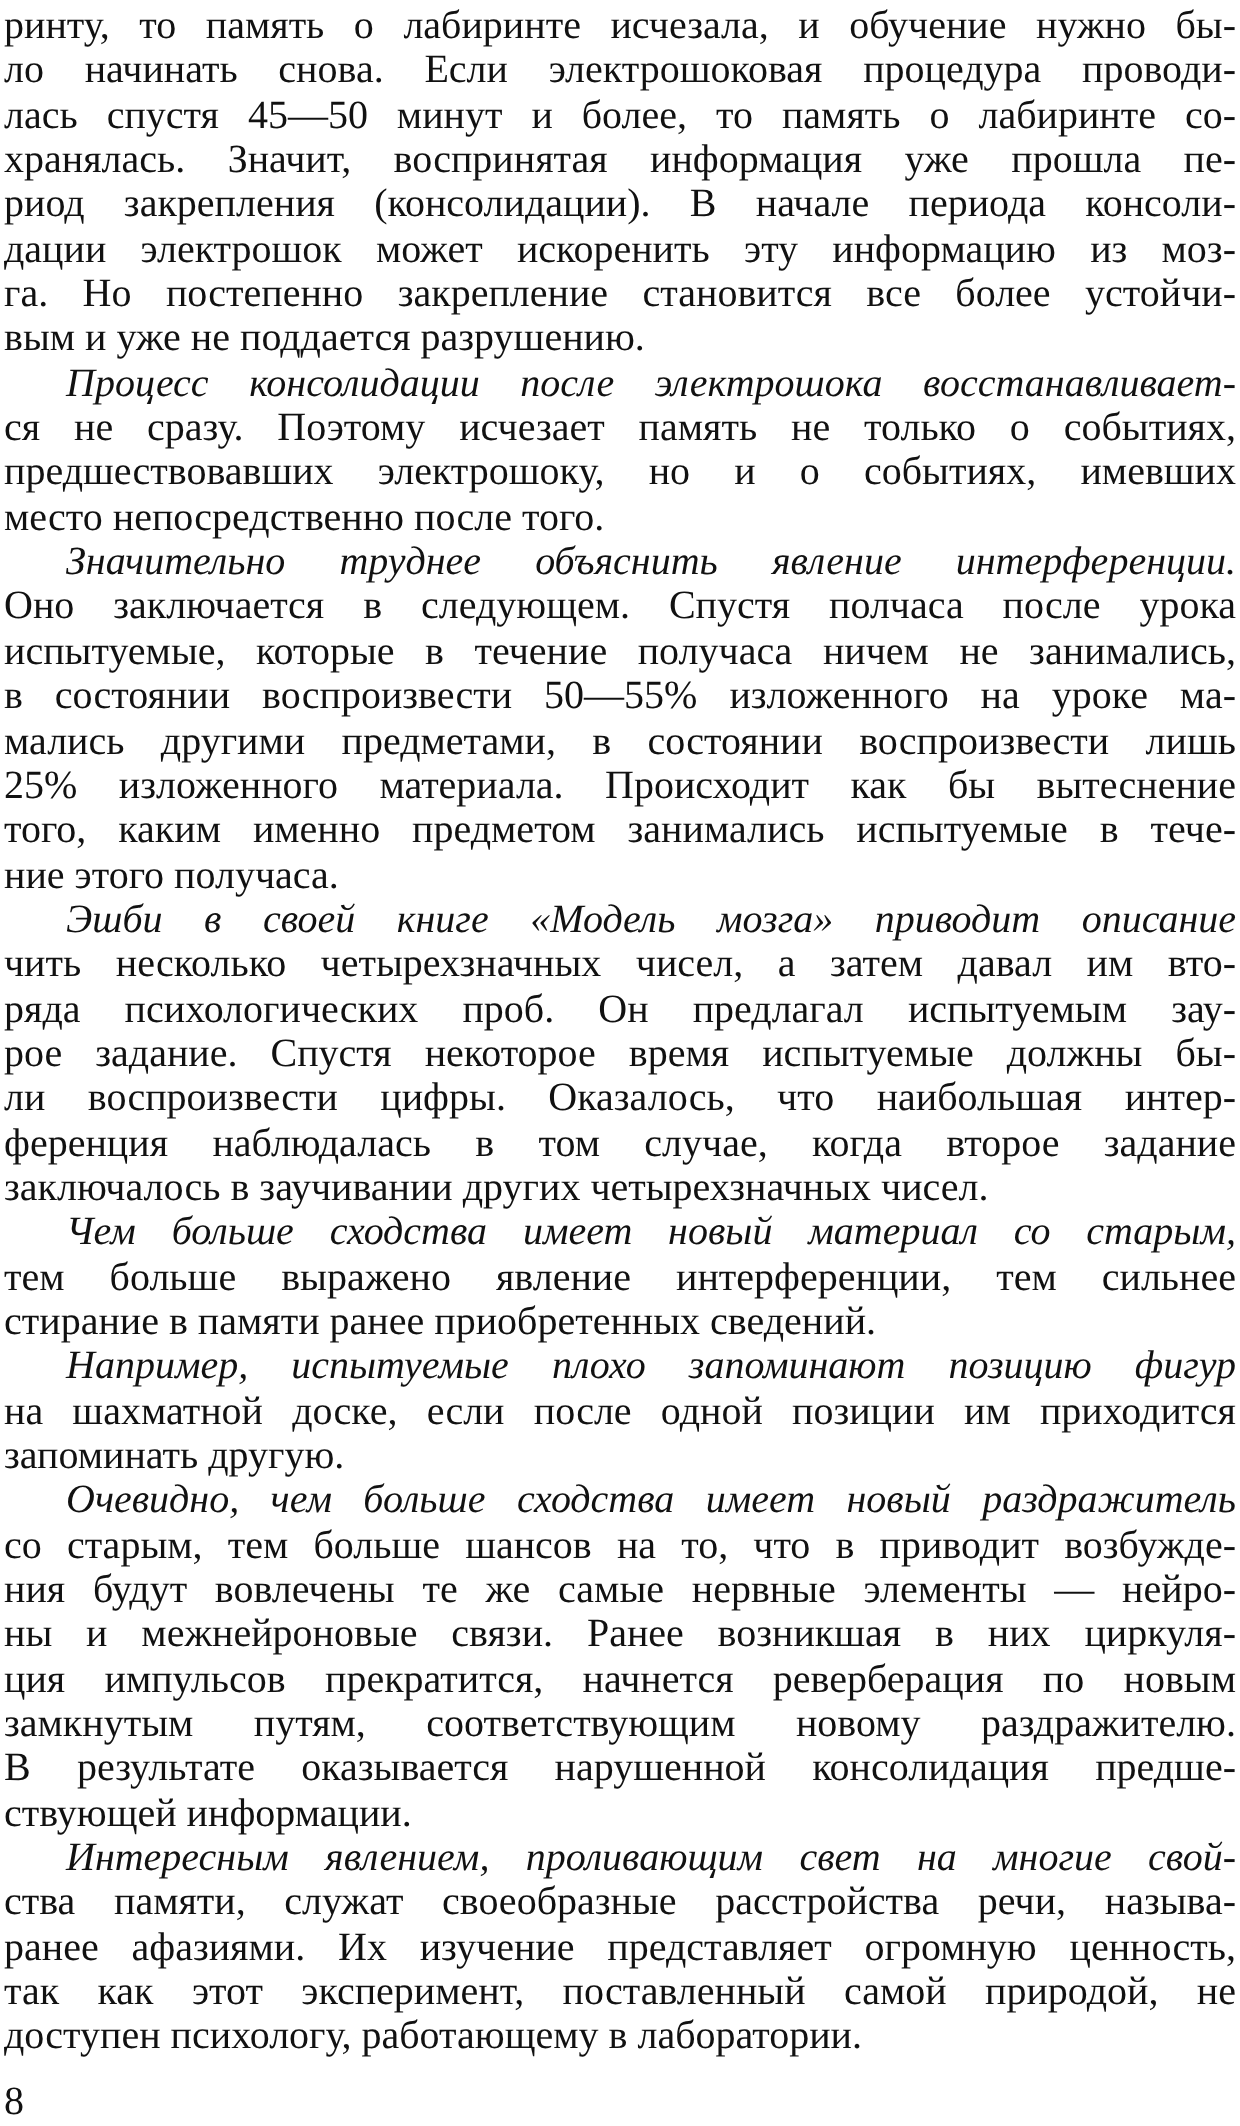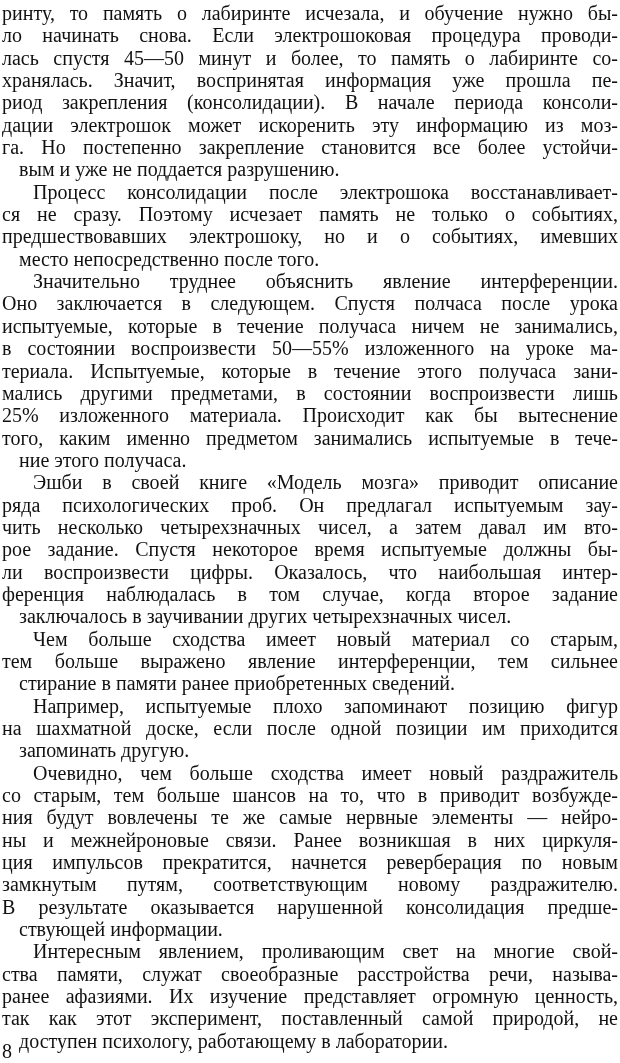--- a/index.html
+++ b/index.html
@@ -26,24 +26,24 @@
     height: 22.35px;
     line-height: 22.35px;
     font-size: 20px;
     white-space: nowrap;
     text-align: justify;
     text-align-last: justify;
     overflow: visible;
   }
   .line.last {
     text-align-last: left;
-    margin-left: 17px;
   }
   .line.indent {
     padding-left: 31px;
+    font-style: italic;
   }
   .page-number {
     position: absolute;
     left: 2px;
     top: 1040px;
     font-size: 20px;
     line-height: 22px;
     font-family: "Liberation Serif", "DejaVu Serif", serif;
   }
 </style>
@@ -68,31 +68,30 @@
     <span class="line">ся не сразу. Поэтому исчезает  память не только  о событиях,</span>
     <span class="line">предшествовавших электрошоку,  но и о событиях, имевших</span>
     <span class="line last">место непосредственно после того.</span>
   </div>
 
   <div class="paragraph">
     <span class="line indent">Значительно труднее объяснить  явление интерференции.</span>
     <span class="line">Оно заключается в следующем. Спустя полчаса после урока</span>
     <span class="line">испытуемые, которые в течение получаса ничем не занимались,</span>
     <span class="line">в состоянии воспроизвести 50—55% изложенного на уроке ма-</span>
-    <span class="line">териала. Испытуемые, которые в течение этого получаса зани-</span>
     <span class="line">мались другими предметами, в состоянии воспроизвести лишь</span>
     <span class="line">25% изложенного материала. Происходит как бы вытеснение</span>
     <span class="line">того, каким именно предметом занимались испытуемые в тече-</span>
     <span class="line last">ние этого получаса.</span>
   </div>
 
   <div class="paragraph">
     <span class="line indent">Эшби в своей книге «Модель мозга»  приводит  описание</span>
+    <span class="line">чить несколько четырехзначных чисел, а затем давал им вто-</span>
     <span class="line">ряда психологических проб. Он  предлагал испытуемым зау-</span>
-    <span class="line">чить несколько четырехзначных чисел, а затем давал им вто-</span>
     <span class="line">рое задание. Спустя некоторое время испытуемые должны бы-</span>
     <span class="line">ли воспроизвести цифры. Оказалось, что наибольшая интер-</span>
     <span class="line">ференция наблюдалась в том случае, когда второе задание</span>
     <span class="line last">заключалось в заучивании других четырехзначных чисел.</span>
   </div>
 
   <div class="paragraph">
     <span class="line indent">Чем больше сходства  имеет новый  материал со старым,</span>
     <span class="line">тем больше выражено явление интерференции,  тем  сильнее</span>
     <span class="line last">стирание в памяти ранее приобретенных сведений.</span>

